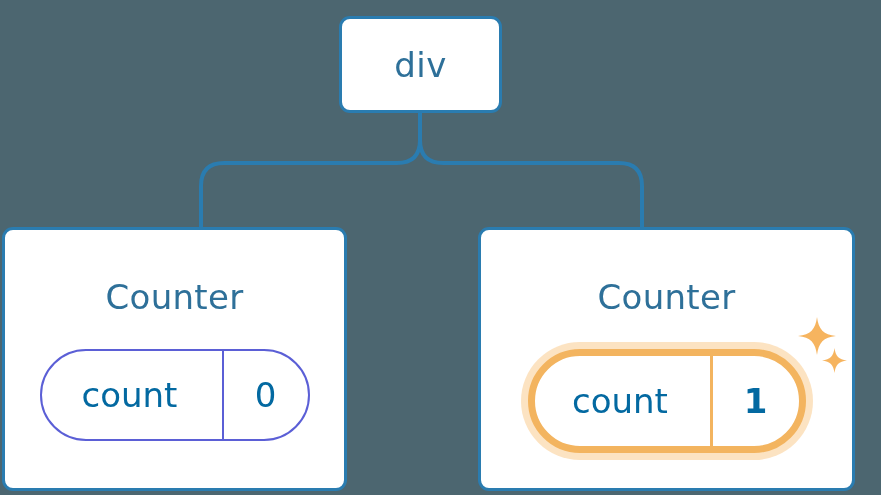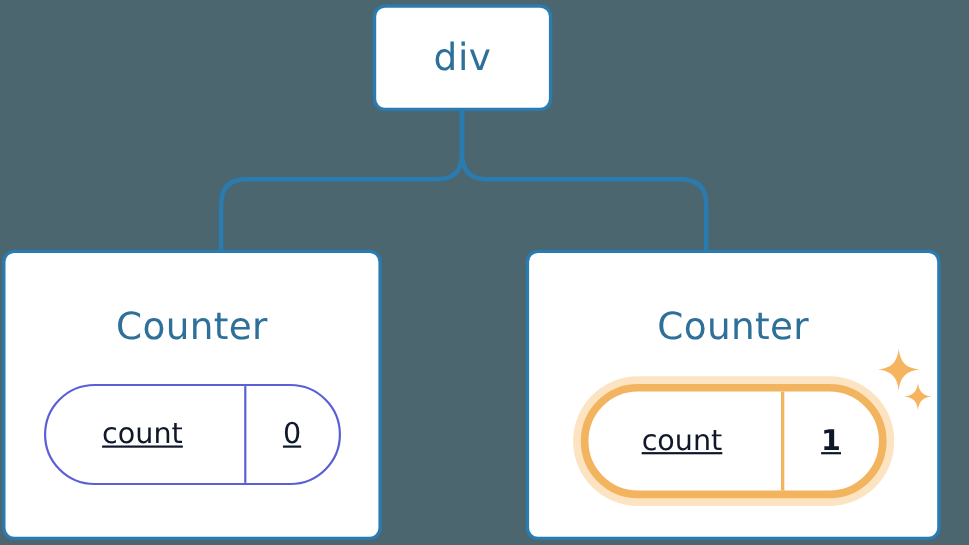--- a/index.html
+++ b/index.html
@@ -37,21 +37,21 @@
     border: 3px solid #2a7cb0;
     border-radius: 11px;
     display: flex;
     flex-direction: column;
     align-items: center;
   }
 
   
   #node-root {
     left: 339px;
-    top: 4px;
+    top: 16px;
     width: 163px;
     height: 97px;
     justify-content: center;
   }
   .node-tag {
     color: #2e7099;
     font-size: 34px;
     font-weight: 400;
     letter-spacing: 0.5px;
     line-height: 1;
@@ -94,25 +94,24 @@
     align-items: stretch;
     height: 92px;
     border: 2px solid #5b5fd6;
     border-radius: 46px;
     background: #ffffff;
   }
   .pill-key, .pill-val {
     display: flex;
     align-items: center;
     justify-content: center;
-    color: #0f172a;
-    font-size: 26px;
+    color: #0369a1;
+    font-size: 34px;
     font-weight: 400;
     line-height: 1;
-    text-decoration: underline;
   }
   .pill-key {
     width: 176px;
     padding-right: 4px;
   }
   .pill-val {
     width: 84px;
     border-left: 2px solid #5b5fd6;
   }
 

